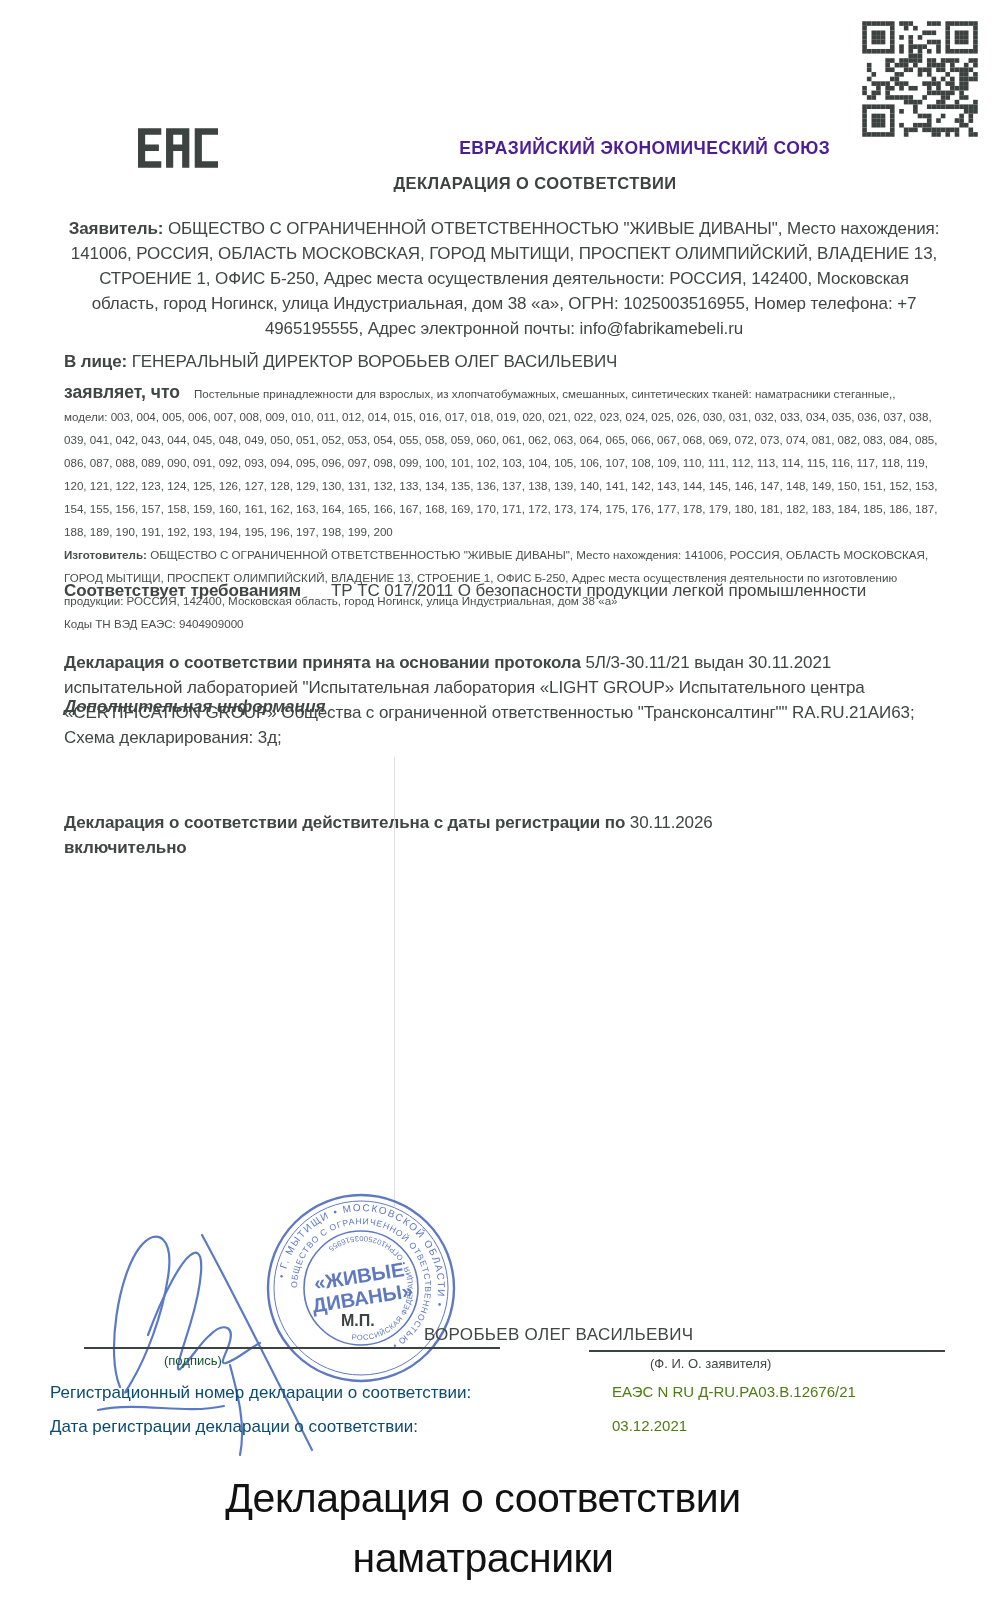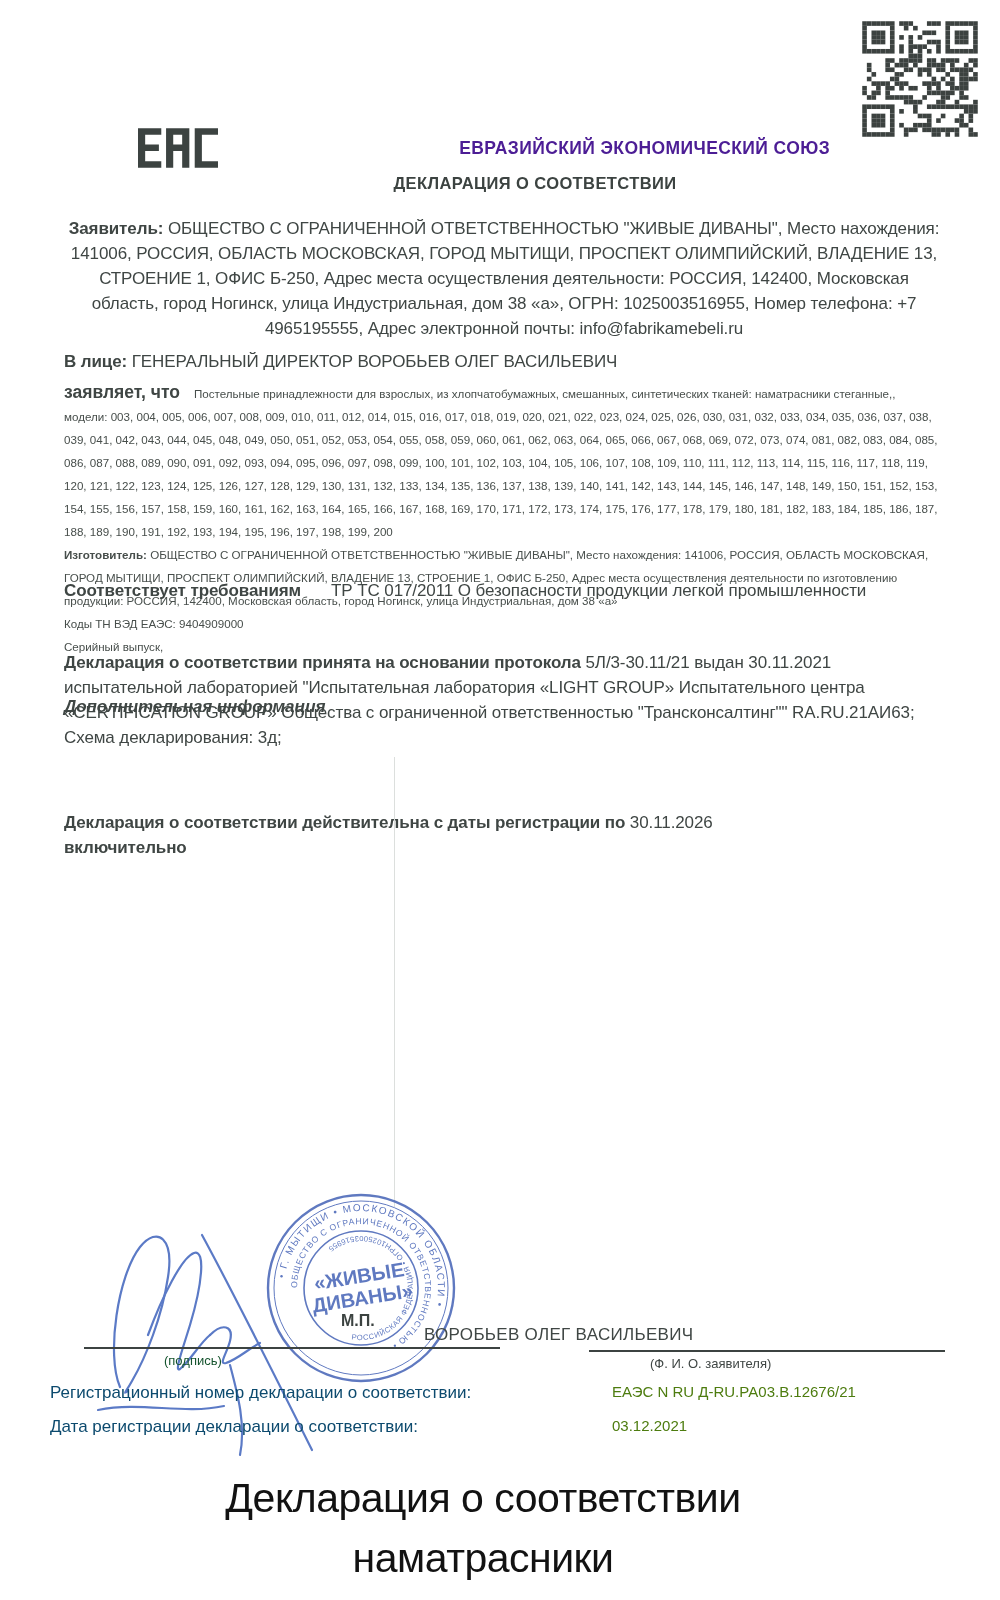--- a/index.html
+++ b/index.html
@@ -383,21 +383,20 @@
 
 <div class="abs par p-applicant"><span class="b">Заявитель:</span><span> ОБЩЕСТВО С ОГРАНИЧЕННОЙ ОТВЕТСТВЕННОСТЬЮ "ЖИВЫЕ ДИВАНЫ", Место нахождения: 141006, РОССИЯ, ОБЛАСТЬ МОСКОВСКАЯ, ГОРОД МЫТИЩИ, ПРОСПЕКТ ОЛИМПИЙСКИЙ, ВЛАДЕНИЕ 13, СТРОЕНИЕ 1, ОФИС Б-250, Адрес места осуществления деятельности: РОССИЯ, 142400, Московская область, город Ногинск, улица Индустриальная, дом 38 «а», ОГРН: 1025003516955, Номер телефона: +7 4965195555, Адрес электронной почты: info@fabrikamebeli.ru</span></div>
 
 <div class="abs par p-inperson"><span class="b">В лице:</span><span> ГЕНЕРАЛЬНЫЙ ДИРЕКТОР ВОРОБЬЕВ ОЛЕГ ВАСИЛЬЕВИЧ</span></div>
 
 <div class="abs small-block">
   <div><span class="declare-lead">заявляет, что</span><span>Постельные принадлежности для взрослых, из хлопчатобумажных, смешанных, синтетических тканей: наматрасники стеганные,,</span></div>
   <div>модели: 003, 004, 005, 006, 007, 008, 009, 010, 011, 012, 014, 015, 016, 017, 018, 019, 020, 021, 022, 023, 024, 025, 026, 030, 031, 032, 033, 034, 035, 036, 037, 038, 039, 041, 042, 043, 044, 045, 048, 049, 050, 051, 052, 053, 054, 055, 058, 059, 060, 061, 062, 063, 064, 065, 066, 067, 068, 069, 072, 073, 074, 081, 082, 083, 084, 085, 086, 087, 088, 089, 090, 091, 092, 093, 094, 095, 096, 097, 098, 099, 100, 101, 102, 103, 104, 105, 106, 107, 108, 109, 110, 111, 112, 113, 114, 115, 116, 117, 118, 119, 120, 121, 122, 123, 124, 125, 126, 127, 128, 129, 130, 131, 132, 133, 134, 135, 136, 137, 138, 139, 140, 141, 142, 143, 144, 145, 146, 147, 148, 149, 150, 151, 152, 153, 154, 155, 156, 157, 158, 159, 160, 161, 162, 163, 164, 165, 166, 167, 168, 169, 170, 171, 172, 173, 174, 175, 176, 177, 178, 179, 180, 181, 182, 183, 184, 185, 186, 187, 188, 189, 190, 191, 192, 193, 194, 195, 196, 197, 198, 199, 200</div>
   <div><span class="b">Изготовитель:</span><span> ОБЩЕСТВО С ОГРАНИЧЕННОЙ ОТВЕТСТВЕННОСТЬЮ "ЖИВЫЕ ДИВАНЫ", Место нахождения: 141006, РОССИЯ, ОБЛАСТЬ МОСКОВСКАЯ, ГОРОД МЫТИЩИ, ПРОСПЕКТ ОЛИМПИЙСКИЙ, ВЛАДЕНИЕ 13, СТРОЕНИЕ 1, ОФИС Б-250, Адрес места осуществления деятельности по изготовлению продукции: РОССИЯ, 142400, Московская область, город Ногинск, улица Индустриальная, дом 38 «а»</span></div>
   <div>Коды ТН ВЭД ЕАЭС: 9404909000</div>
-  <div>Серийный выпуск,</div>
 </div>
 
 <div class="abs par p-compliance"><span class="b compliance-gap">Соответствует требованиям</span><span>ТР ТС 017/2011 О безопасности продукции легкой промышленности</span></div>
 
 <div class="abs par p-basis"><span class="b">Декларация о соответствии принята на основании протокола</span><span> 5Л/3-30.11/21 выдан 30.11.2021 испытательной лабораторией "Испытательная лаборатория «LIGHT GROUP» Испытательного центра «CERTIFICATION GROUP» Общества с ограниченной ответственностью "Трансконсалтинг"" RA.RU.21АИ63; Схема декларирования: 3д;</span></div>
 
 <div class="abs par p-addinfo"><span class="b">Дополнительная информация</span></div>
 
 <div class="abs par p-valid"><span class="b">Декларация о соответствии действительна с даты регистрации по</span><span> 30.11.2026</span><span class="block-bold">включительно</span></div>
 

